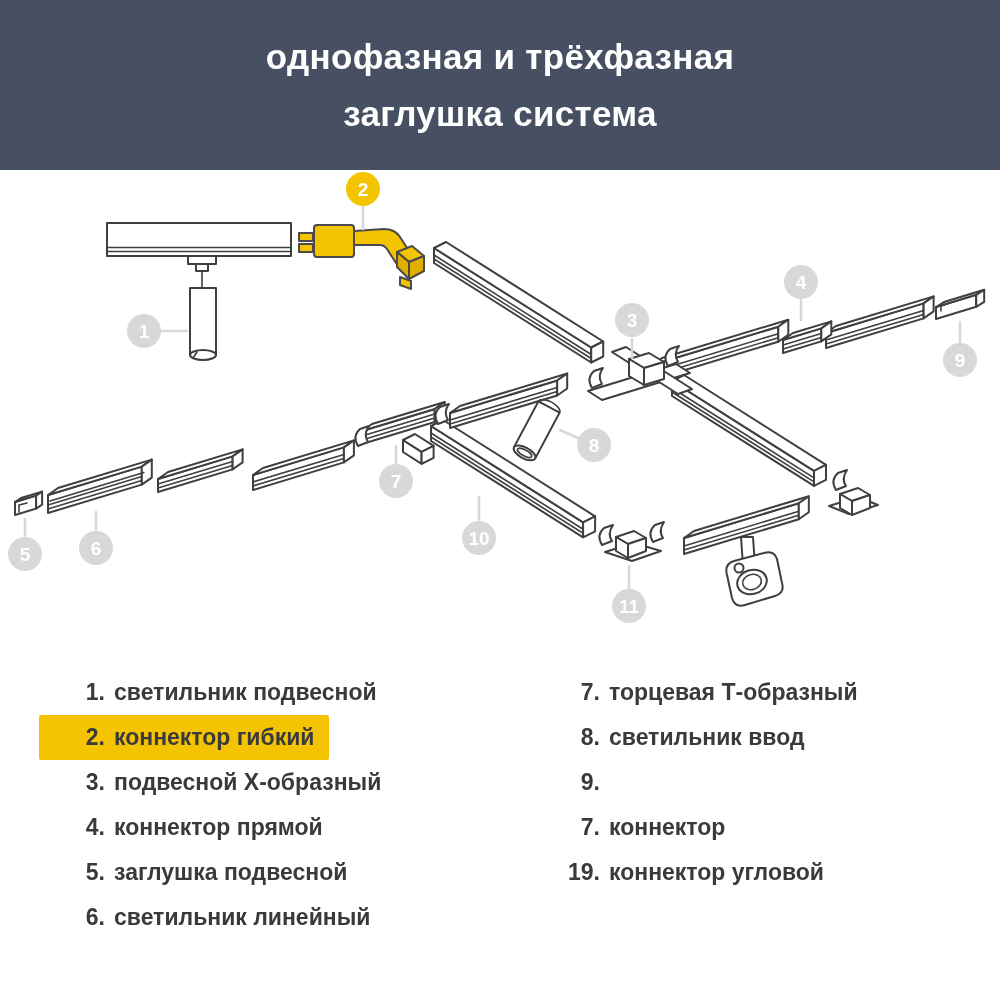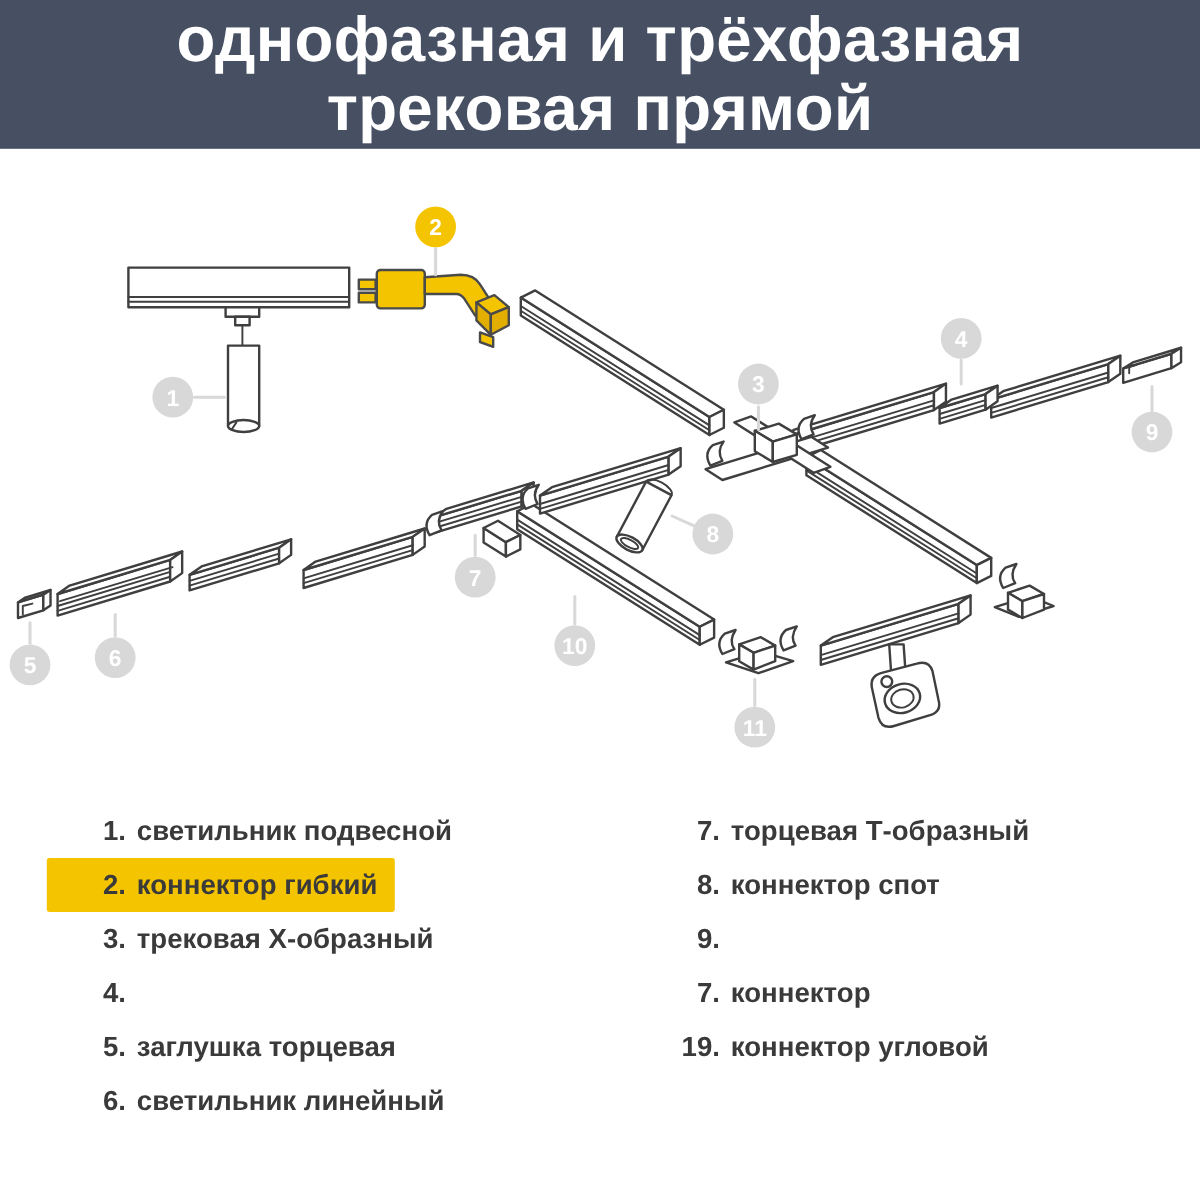--- a/index.html
+++ b/index.html
@@ -4,24 +4,24 @@
 <style>
   :root{
     --header-bg:#475063; --accent-yellow:#F5C400; --accent-yellow-dark:#E2AF00;
     --badge-gray:#D8D8D8; --leader-gray:#D8D8D8; --outline:#3F3F3F; --text-dark:#3A3A3A;
   }
   *{margin:0;padding:0;box-sizing:border-box}
   html,body{width:1000px;height:1000px;background:#fff;overflow:hidden;
     font-family:"Liberation Sans","DejaVu Sans",sans-serif;}
   .page{position:relative;width:1000px;height:1000px;background:#fff}
 
-  .header{position:absolute;left:0;top:0;width:1000px;height:124px;
+  .header{position:absolute;left:0;top:0;width:1000px;height:170px;
     background:var(--header-bg);color:#fff;display:flex;flex-direction:column;
     justify-content:center;align-items:center;text-align:center;
-    font-weight:700;font-size:53px;line-height:57px;letter-spacing:.3px}
+    font-weight:700;font-size:35px;line-height:57px;letter-spacing:.3px}
 
   .diagram{position:absolute;left:0;top:0;width:1000px;height:1000px}
   .w{fill:#fff;stroke:var(--outline);stroke-width:2;stroke-linejoin:round}
   .ln{fill:none;stroke:var(--outline);stroke-width:1.6;stroke-linejoin:round;stroke-linecap:round}
   .y{fill:var(--accent-yellow);stroke:#4A4A4A;stroke-width:2;stroke-linejoin:round}
   .yd{fill:var(--accent-yellow-dark);stroke:#4A4A4A;stroke-width:2;stroke-linejoin:round}
   .leader{stroke:var(--leader-gray);stroke-width:2.5;stroke-linecap:round}
   .badge text{fill:#fff;font-size:19px;font-weight:700;text-anchor:middle;
     font-family:"Liberation Sans","DejaVu Sans",sans-serif}
   .badge-gray circle{fill:var(--badge-gray)}
@@ -38,21 +38,21 @@
   .row .lbl{margin-left:9px}
   .row.hl{background:var(--accent-yellow)}
 </style>
 </head>
 <body>
 
 <div class="page">
 
   <div class="header">
     <div>однофазная и трёхфазная</div>
-    <div>трековая прямой</div>
+    <div>заглушка система</div>
   </div>
 
   <svg class="diagram" viewBox="0 0 1000 1000" xmlns="http://www.w3.org/2000/svg">
 
     <g id="gen-tracks">
         <polygon class="w" points="434.0,263.0 591.2,362.5 591.2,347.5 434.0,248.0"></polygon>
         <polygon class="w" points="434.0,248.0 591.2,347.5 603.2,341.5 446.0,242.0"></polygon>
         <polygon class="w" points="591.2,362.5 591.2,347.5 603.2,341.5 603.2,356.5"></polygon>
         <polygon class="ln" points="434.0,259.0 591.2,358.5"></polygon>
         <polygon class="ln" points="434.0,255.0 591.2,354.5"></polygon>
@@ -271,42 +271,43 @@
       <div class="row">
         <span class="num">1.</span>
         <span class="lbl">светильник подвесной</span>
       </div>
       <div class="row hl">
         <span class="num">2.</span>
         <span class="lbl">коннектор гибкий</span>
       </div>
       <div class="row">
         <span class="num">3.</span>
-        <span class="lbl">трековая Х-образный</span>
+        <span class="lbl">подвесной Х-образный</span>
       </div>
       <div class="row">
         <span class="num">4.</span>
+        <span class="lbl">коннектор прямой</span>
       </div>
       <div class="row">
         <span class="num">5.</span>
-        <span class="lbl">заглушка торцевая</span>
+        <span class="lbl">заглушка подвесной</span>
       </div>
       <div class="row">
         <span class="num">6.</span>
         <span class="lbl">светильник линейный</span>
       </div>
     </div>
     <div class="col col-right">
       <div class="row">
         <span class="num">7.</span>
         <span class="lbl">торцевая Т-образный</span>
       </div>
       <div class="row">
         <span class="num">8.</span>
-        <span class="lbl">коннектор спот</span>
+        <span class="lbl">светильник ввод</span>
       </div>
       <div class="row">
         <span class="num">9.</span>
       </div>
       <div class="row">
         <span class="num">7.</span>
         <span class="lbl">коннектор</span>
       </div>
       <div class="row">
         <span class="num">19.</span>

